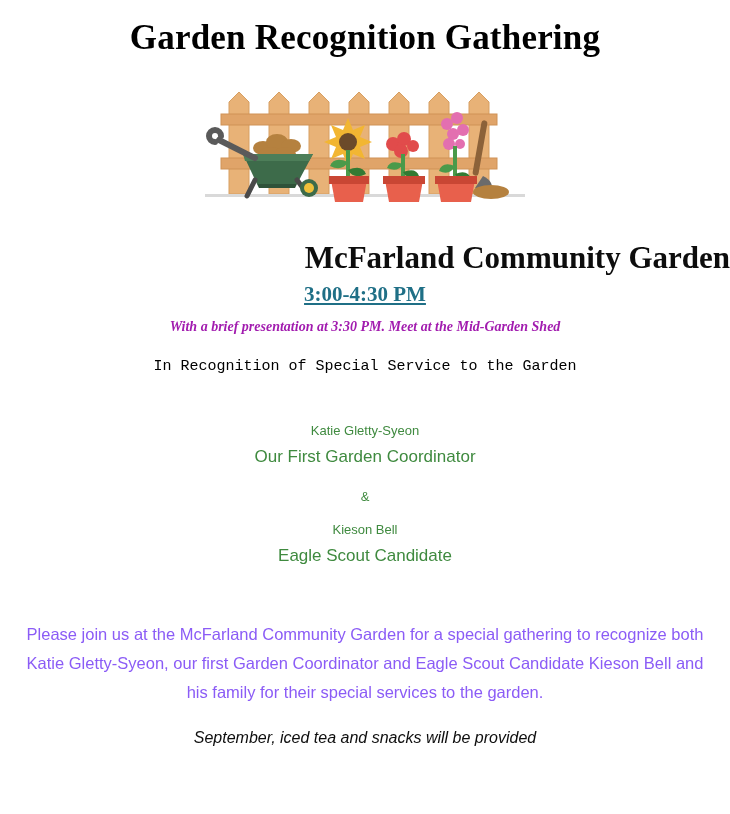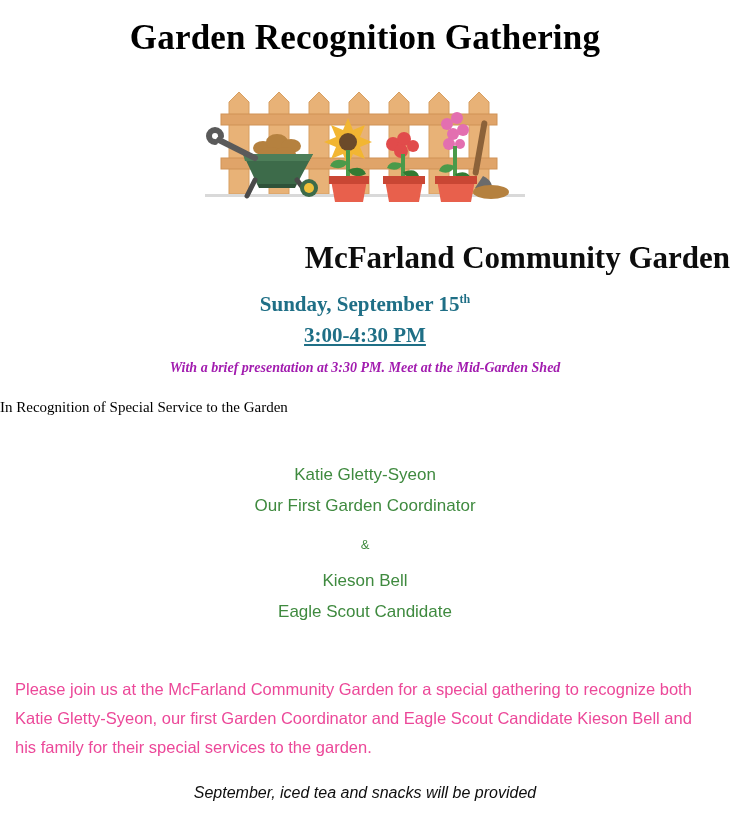--- a/index.html
+++ b/index.html
@@ -74,58 +74,59 @@
   .presentation-line {
     text-align: center;
     font-family: "Liberation Serif", serif;
     font-style: italic;
     font-weight: bold;
     font-size: 14px;
     color: #a21caf;
     margin: 12px 0 0 0;
   }
   .recognition-line {
-    font-family: Liberation Serif, serif;
+    text-align: center;
+    font-family: Liberation Mono, monospace;
     font-size: 15px;
     color: #000;
     margin: 23px 0 0 0;
   }
 
   
   .honorees {
     margin: 44px 0 0 0;
     text-align: center;
     font-family: "Liberation Sans", sans-serif;
     color: #3f8a3f;
   }
   .honoree-name {
-    font-size: 17px;
+    font-size: 13px;
     margin: 0;
     line-height: 1.8;
   }
   .honoree-role {
     font-size: 17px;
     margin: 0;
     line-height: 1.8;
   }
   .ampersand {
     font-size: 13px;
     margin: 16px 0 14px 0;
     color: #3f8a3f;
   }
 
   
   .body-para {
     margin: 48px auto 0 auto;
     width: 700px;
-    text-align: left;
+    text-align: center;
     font-family: "Liberation Sans", sans-serif;
     font-size: 16.5px;
     line-height: 1.75;
-    color: #ec4899;
+    color: #8b5cf6;
   }
   .footer-note {
     margin: 22px auto 0 auto;
     text-align: center;
     font-family: "Liberation Sans", sans-serif;
     font-style: italic;
     font-size: 16px;
     color: #0d0d0d;
   }
 </style>
@@ -223,23 +224,20 @@
         <path d="M270 82 q-13 -5 -16 5 q11 5 16 -5" fill="#4a9a4a"></path>
         <path d="M270 90 q13 -5 16 5 q-11 5 -16 -5" fill="#337a33"></path>
         <path d="M252 96 L290 96 L286 118 L256 118 Z" fill="#e8604c"></path>
         <rect x="250" y="92" width="42" height="8" fill="#c94634"></rect>
       </g>
     </svg>
   </div>
 
   <h2 class="garden-name">McFarland Community Garden</h2>
 
-  <p class="date-line">
-    <span>Sunday, September 15</span><sup>th</sup>
-  </p>
 
   <p class="time-line">3:00-4:30 PM</p>
 
   <p class="presentation-line">With a brief presentation at 3:30 PM.  Meet at the Mid-Garden Shed</p>
 
   <p class="recognition-line">In Recognition of Special Service to the Garden</p>
 
   <div class="honorees">
     <p class="honoree-name">Katie Gletty-Syeon</p>
     <p class="honoree-role">Our First Garden Coordinator</p>

